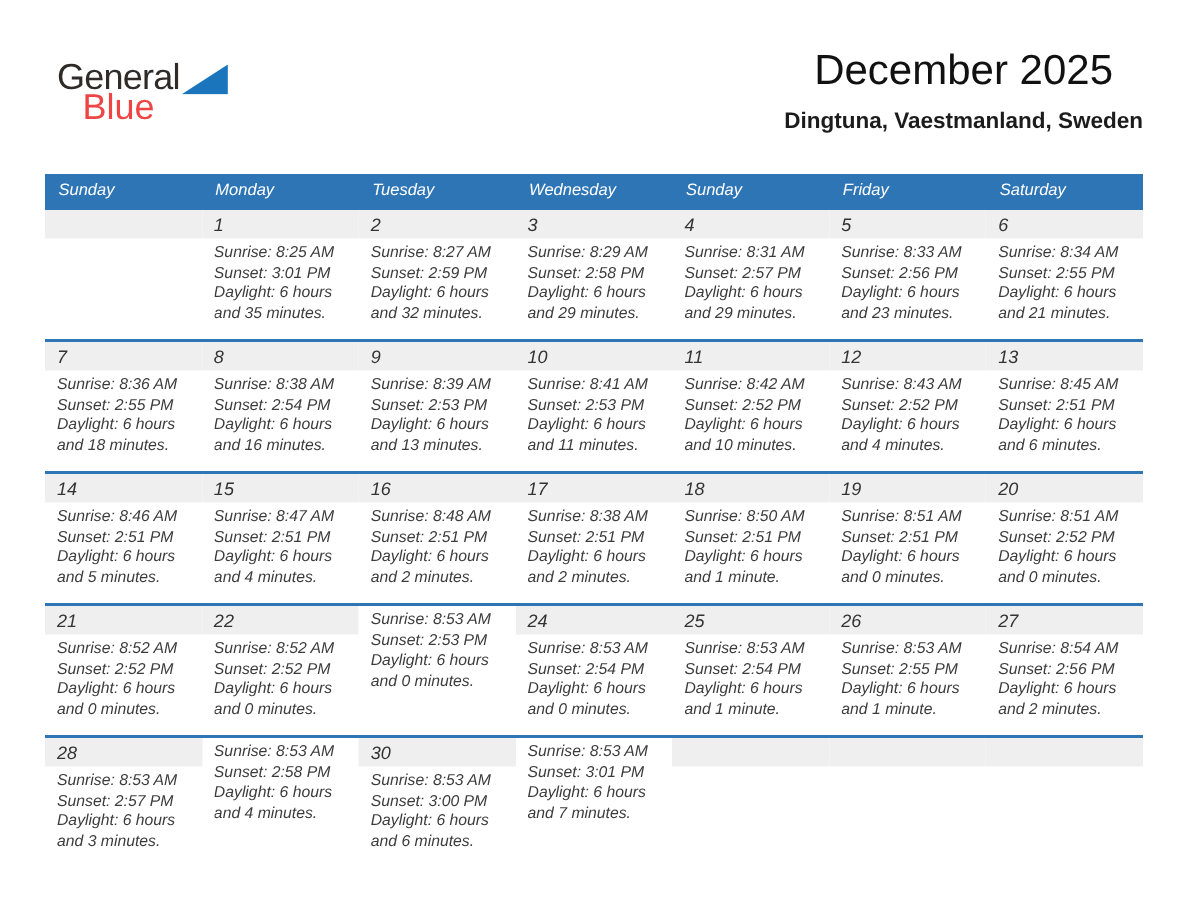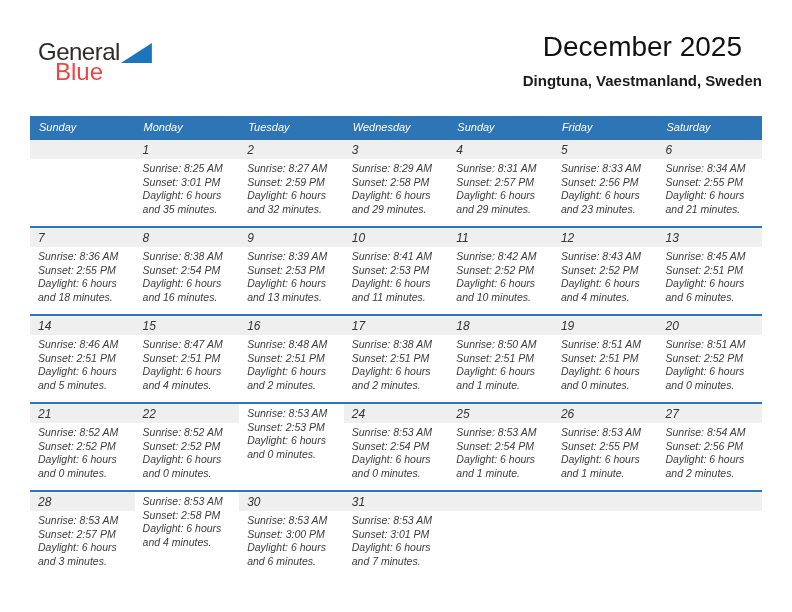--- a/index.html
+++ b/index.html
@@ -401,23 +401,20 @@
               <span>30</span>
             </div>
             <div class="day-details">
               <div class="detail-line">Sunrise: 8:53 AM</div>
               <div class="detail-line">Sunset: 3:00 PM</div>
               <div class="detail-line">Daylight: 6 hours</div>
               <div class="detail-line">and 6 minutes.</div>
             </div>
           </div>
           <div class="day-cell">
-            <div class="num-band">
-              <span>31</span>
-            </div>
             <div class="day-details">
               <div class="detail-line">Sunrise: 8:53 AM</div>
               <div class="detail-line">Sunset: 3:01 PM</div>
               <div class="detail-line">Daylight: 6 hours</div>
               <div class="detail-line">and 7 minutes.</div>
             </div>
           </div>
           <div class="day-cell">
             <div class="num-band"></div>
           </div>

